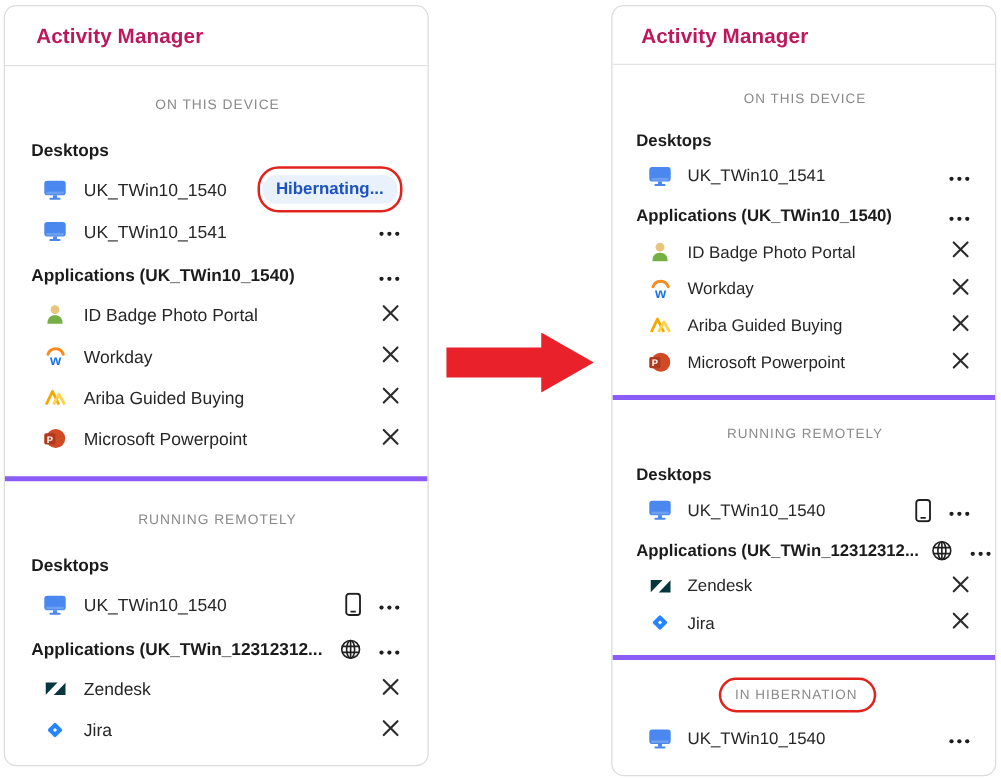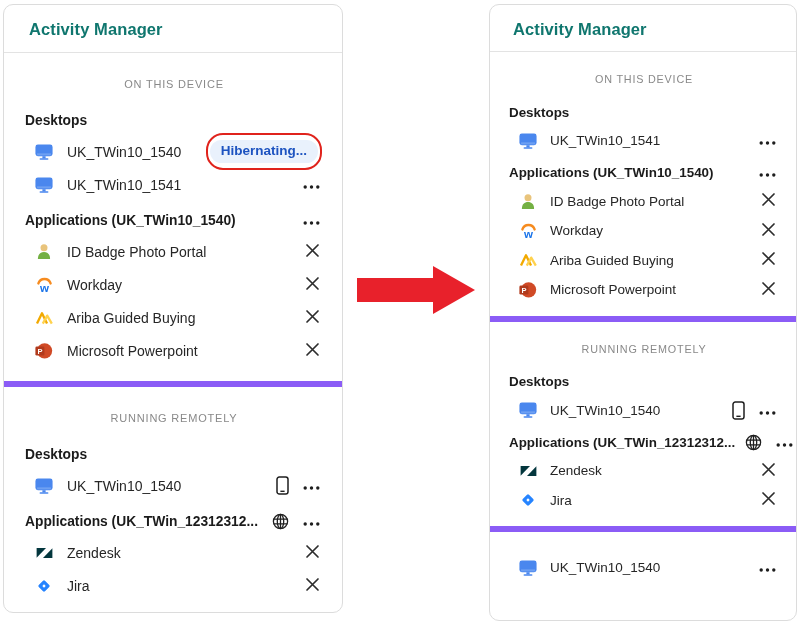--- a/index.html
+++ b/index.html
@@ -4,25 +4,25 @@
 <style>
   * { box-sizing: border-box; margin: 0; padding: 0; }
   html,body { width: 801px; height: 622px; background: #ffffff;
     font-family: "Liberation Sans", sans-serif; position: relative; overflow: hidden; }
 
   .panel { position: absolute; background: #fff; border: 1px solid #dcdcdc;
     border-radius: 10px; overflow: hidden; }
   #panel-before { left: 3px; top: 4px; width: 340px; height: 609px; }
   #panel-after  { left: 489px; top: 4px; width: 308px; height: 617px; }
 
-  .panel-title { font-size: 16.5px; font-weight: bold; color: #0f766e;
+  .panel-title { font-size: 16.5px; font-weight: bold; color: #be185d;
     padding: 15px 24px 13px 25px; border-bottom: 1px solid #e3e3e3; letter-spacing: .1px; }
 
   .sect { padding: 25px 20px 14px 21px; }
-  .sect + .sect { border-top: 6px solid #8b5cf6; }
+  .sect + .sect { border-top: 4px solid #8b5cf6; }
   .sect-header { font-size: 11px; color: #898989; letter-spacing: .8px; margin: 0 0 15px 1px; text-align: center; }
 
   .group-row { height: 30px; display: flex; align-items: center; margin-top: 4px; }
   .group-label { font-size: 13.8px; font-weight: bold; color: #1b1b1b; white-space: nowrap; }
   .row { height: 33px; display: flex; align-items: center; padding-left: 9px; }
   .app-icon { width: 20px; margin-right: 13px; display: flex; justify-content: center; align-items: center; flex: none; }
   .item-label { font-size: 14px; color: #262626; white-space: nowrap; }
   .spacer { flex: 1; }
 
   .icon-btn { border: none; background: none; padding: 2px; display: flex;
@@ -437,20 +437,21 @@
           <span class="item-label">Jira</span>
           <span class="spacer"></span>
           <button class="icon-btn menu-btn">
             <span><svg width="15" height="15" viewBox="0 0 15 15">
                 <path d="M2 2 L13 13 M13 2 L2 13" stroke="#2d2d2d" stroke-width="1.7" stroke-linecap="round"></path>
               </svg></span>
           </button>
         </div>
       </div>
       <div class="sect">
+        <div class="sect-header"><span class="annot-ring-header"><span>IN HIBERNATION</span></span></div>
         <div class="row">
           <span class="app-icon">
             <svg width="21" height="18" viewBox="0 0 21 18">
               <rect x="1.5" y="1.2" width="18" height="12.2" rx="2.6" fill="#4a87ee"></rect>
               <rect x="8.8" y="13.4" width="3.4" height="2.4" fill="#4a87ee"></rect>
               <rect x="5.8" y="15.5" width="9.4" height="1.7" rx="0.85" fill="#4a87ee"></rect>
               <rect x="3.2" y="10.4" width="14.6" height="2.2" fill="#6ea0f2"></rect>
             </svg>
           </span>
           <span class="item-label">UK_TWin10_1540</span>

